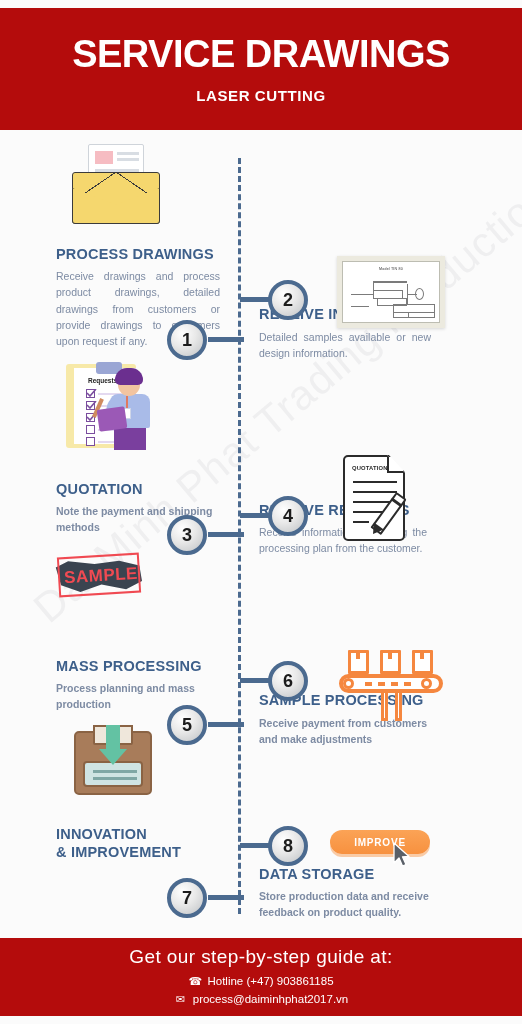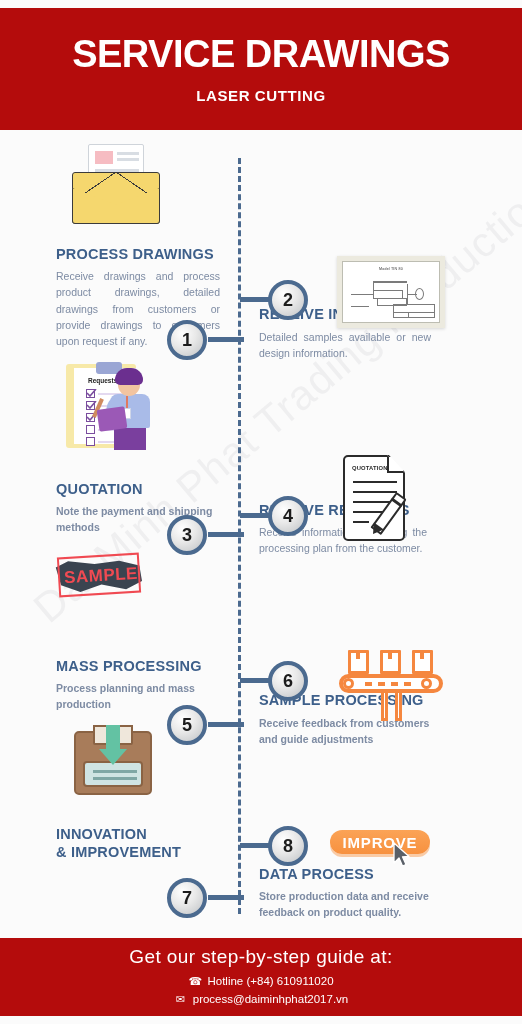--- a/index.html
+++ b/index.html
@@ -322,21 +322,21 @@
   
   .improve { position: relative; width: 106px; height: 44px; }
   .improve .pill {
     position: absolute; left: 0; top: 4px; width: 100px; height: 24px;
     background: linear-gradient(#fba356, #f7913f);
     border-radius: 13px;
     box-shadow: 0 3px 0 rgba(247,145,63,0.45);
     display: flex; align-items: center; justify-content: center;
   }
   .improve .pill span {
-    color: #fff; font-size: 15px; font-weight: bold; letter-spacing: 0.8px;
+    color: #fff; font-size: 10px; font-weight: bold; letter-spacing: 0.8px;
   }
   .improve .cursor {
     position: absolute; left: 62px; top: 16px; width: 0; height: 0;
   }
   .improve .cursor svg { position: absolute; left: 0; top: 0; }
 
   
   .footer {
     position: absolute; left: 0; top: 938px;
     width: 522px; height: 78px;
@@ -492,21 +492,21 @@
       <div class="icon-box" style="left:52px; top:422px;">
         <div class="sample">
           <div class="blob"></div>
           <div class="frame"></div>
           <div class="txt">SAMPLE</div>
         </div>
       </div>
       <div class="connector" style="left:208px; top:592px; width:36px;"></div>
       <div class="badge" style="left:167px; top:575px;">5</div>
       <div class="title-r" style="left:259px; top:561px; width:230px;">SAMPLE PROCESSING</div>
-      <div class="desc-r nojust" style="left:259px; top:585px; width:182px;">Receive feedback from customers and  guide adjustments</div>
+      <div class="desc-r nojust" style="left:259px; top:585px; width:182px;">Receive payment from customers and  make adjustments</div>
     </div>
 
     <div class="step">
       <div class="title-l" style="left:56px; top:527px; width:200px;">MASS PROCESSING</div>
       <div class="desc-l nojust" style="left:56px; top:550px; width:170px;">Process planning and mass production</div>
       <div class="connector" style="left:240px; top:548px; width:32px;"></div>
       <div class="badge" style="left:268px; top:531px;">6</div>
       <div class="icon-box" style="left:339px; top:518px;">
         <div class="conv">
           <div class="box" style="left:9px;"></div>
@@ -533,21 +533,21 @@
           <div class="arrow-stem"></div>
           <div class="arrow-head"></div>
           <div class="label">
             <div class="lbl-l" style="top:7px; width:44px;"></div>
             <div class="lbl-l" style="top:14px; width:44px;"></div>
           </div>
         </div>
       </div>
       <div class="connector" style="left:208px; top:765px; width:36px;"></div>
       <div class="badge" style="left:167px; top:748px;">7</div>
-      <div class="title-r" style="left:259px; top:735px; width:230px;">DATA PROCESS</div>
+      <div class="title-r" style="left:259px; top:735px; width:230px;">DATA STORAGE</div>
       <div class="desc-r nojust" style="left:259px; top:758px; width:186px;">Store production data and receive feedback on product quality.</div>
     </div>
 
     <div class="step">
       <div class="title-l" style="left:56px; top:695px; width:200px;">
         <span>INNOVATION</span><br>
         <span>&amp; IMPROVEMENT</span>
       </div>
       <div class="connector" style="left:240px; top:713px; width:32px;"></div>
       <div class="badge" style="left:268px; top:696px;">8</div>
@@ -564,21 +564,21 @@
         </div>
       </div>
     </div>
 
   </div>
 
   <div class="footer">
     <div class="footer-title">Get our step-by-step guide at:</div>
     <div class="footer-row">
       <span class="ic">☎</span>
-      <span>Hotline (+84) 610911020</span>
+      <span>Hotline (+47) 903861185</span>
     </div>
     <div class="footer-row">
       <span class="ic">✉</span>
       <span>process@daiminhphat2017.vn</span>
     </div>
   </div>
 
 </div>
 
 </body></html>

